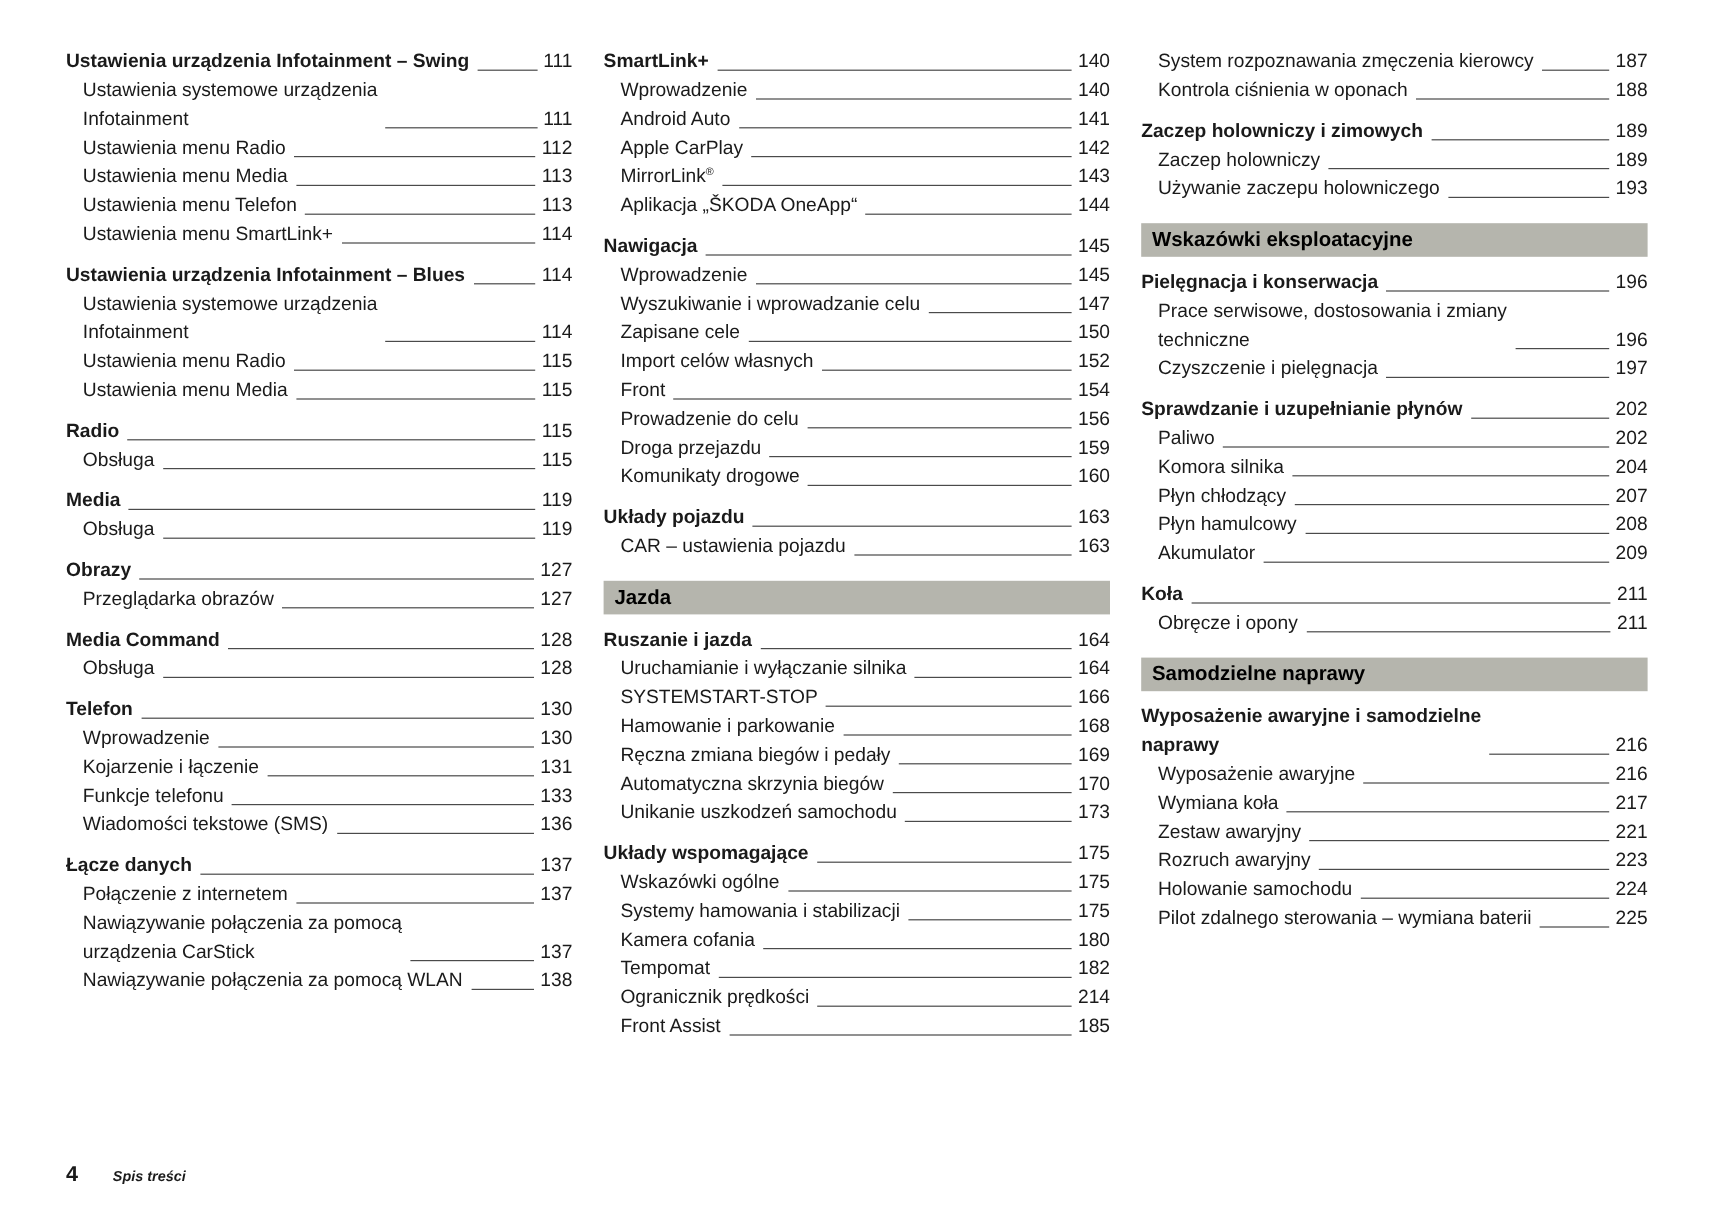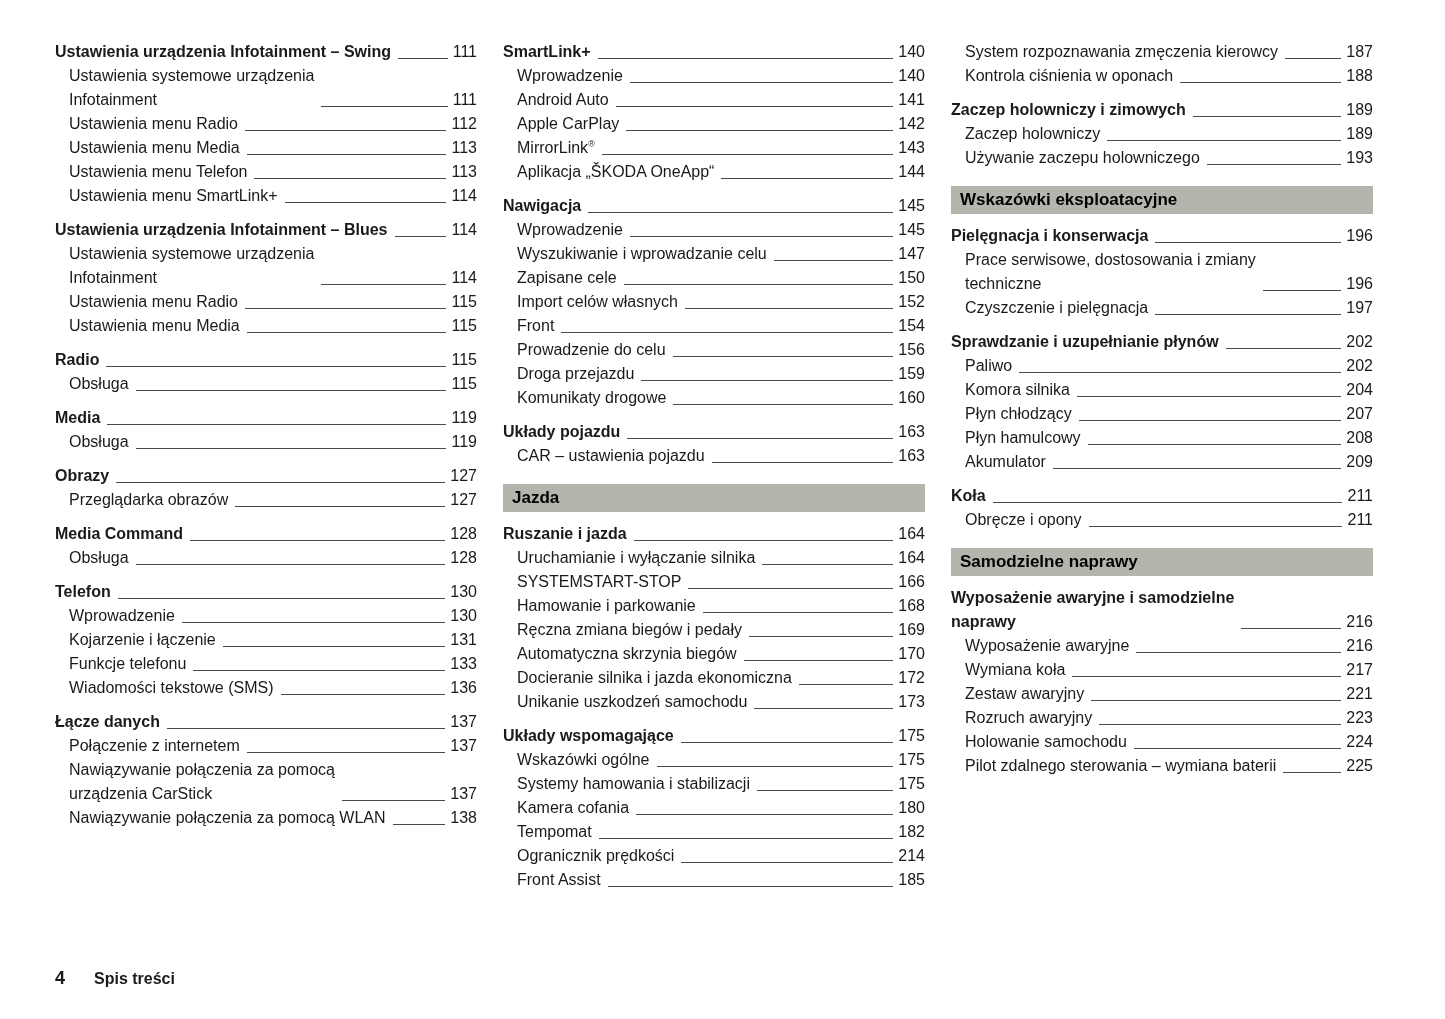--- a/index.html
+++ b/index.html
@@ -57,21 +57,21 @@
   .footer {
     position: absolute;
     left: 55px;
     bottom: 30px;
     display: flex;
     align-items: baseline;
     gap: 29px;
     font-weight: bold;
   }
   .footer .foot-num { font-size: 18px; }
-  .footer .foot-label { font-size: 16px; }
+  .footer .foot-label { font-size: 12px; font-style: italic; }
 </style>
 </head>
 <body>
 
 <div class="page" style="--section-bg: #b5b5ad; --text-color: #1a1a1a; --leader-color: #4a4a4a;">
   <div class="columns" id="toc-columns">
       <div class="col">
         <div class="entry bold">
           <span class="label">Ustawienia urządzenia Infotainment – Swing</span>
           <span class="leader"></span>
@@ -322,25 +322,20 @@
           <span class="label">Ręczna zmiana biegów i pedały</span>
           <span class="leader"></span>
           <span class="pagenum">169</span>
         </div>
         <div class="entry sub">
           <span class="label">Automatyczna skrzynia biegów</span>
           <span class="leader"></span>
           <span class="pagenum">170</span>
         </div>
         <div class="entry sub">
-          <span class="label">Docieranie silnika i jazda ekonomiczna</span>
-          <span class="leader"></span>
-          <span class="pagenum">172</span>
-        </div>
-        <div class="entry sub">
           <span class="label">Unikanie uszkodzeń samochodu</span>
           <span class="leader"></span>
           <span class="pagenum">173</span>
         </div>
         <div class="entry bold gap">
           <span class="label">Układy wspomagające</span>
           <span class="leader"></span>
           <span class="pagenum">175</span>
         </div>
         <div class="entry sub">

